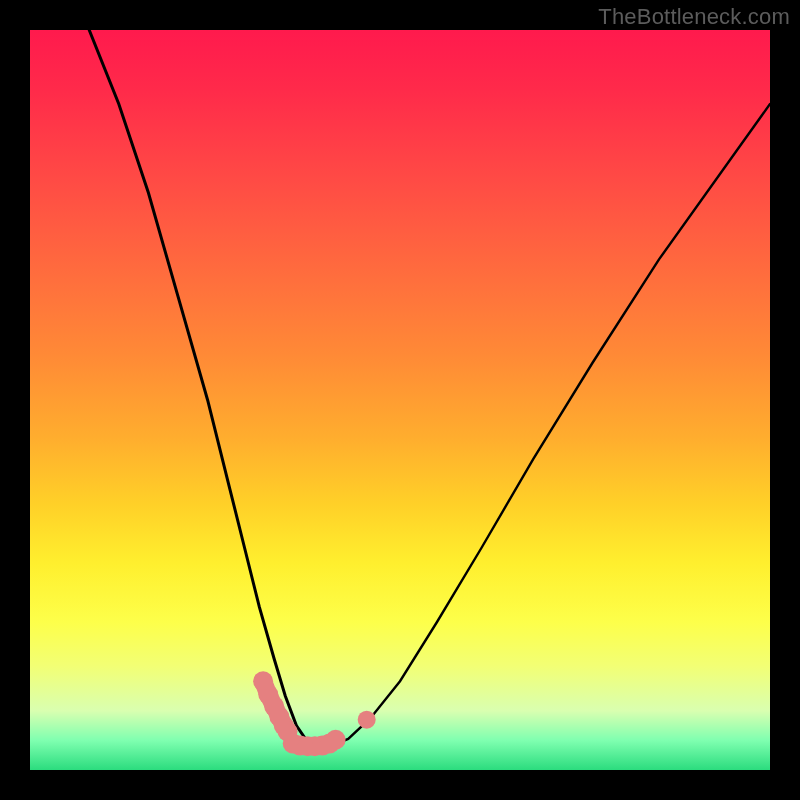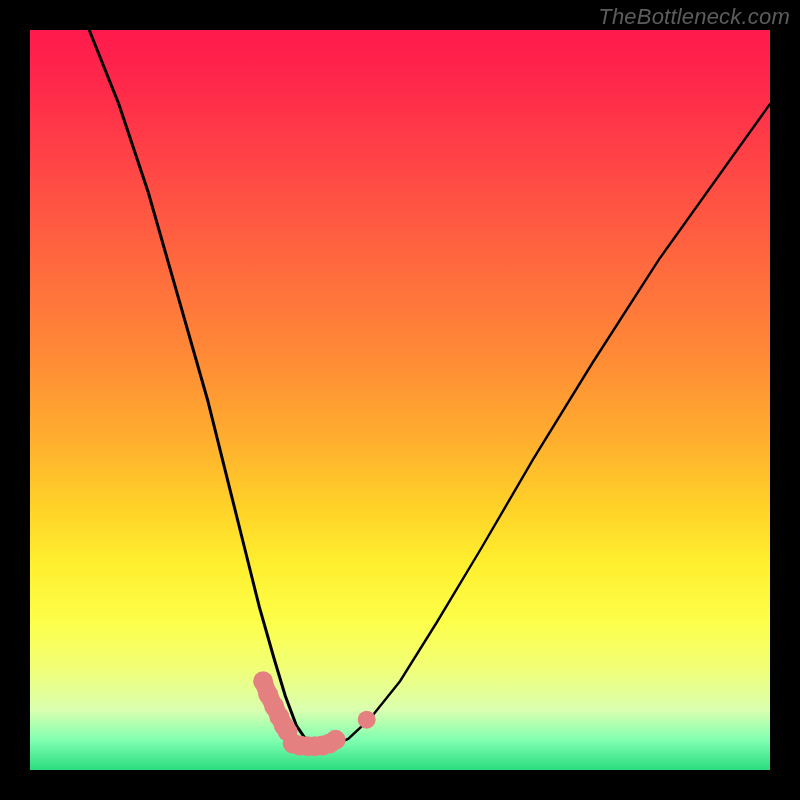--- a/index.html
+++ b/index.html
@@ -44,21 +44,20 @@
     );
   }
   .watermark {
     position: absolute;
     top: 4px;
     right: 10px;
     color: #5c5c5c;
     font-size: 22px;
     letter-spacing: 0.2px;
     user-select: none;
-    font-style: italic;
   }
   svg.curves {
     position: absolute;
     top: 0;
     left: 0;
     width: 740px;
     height: 740px;
   }
 </style>
 </head>

